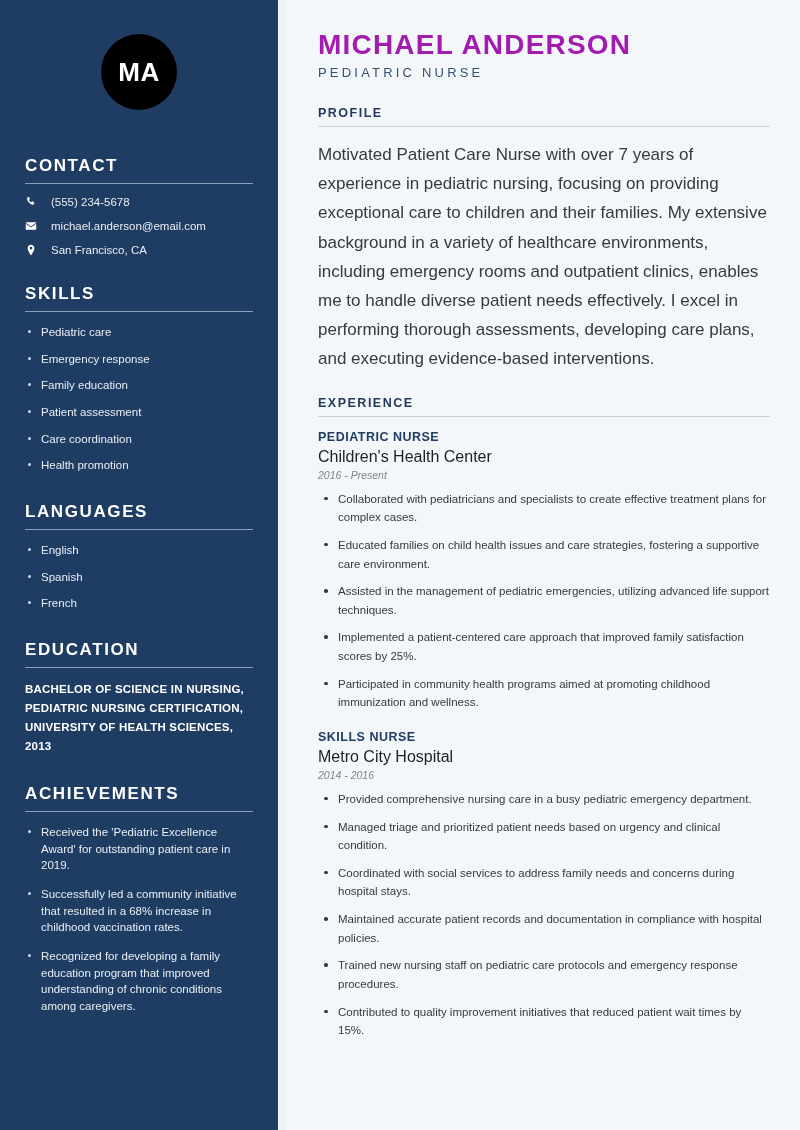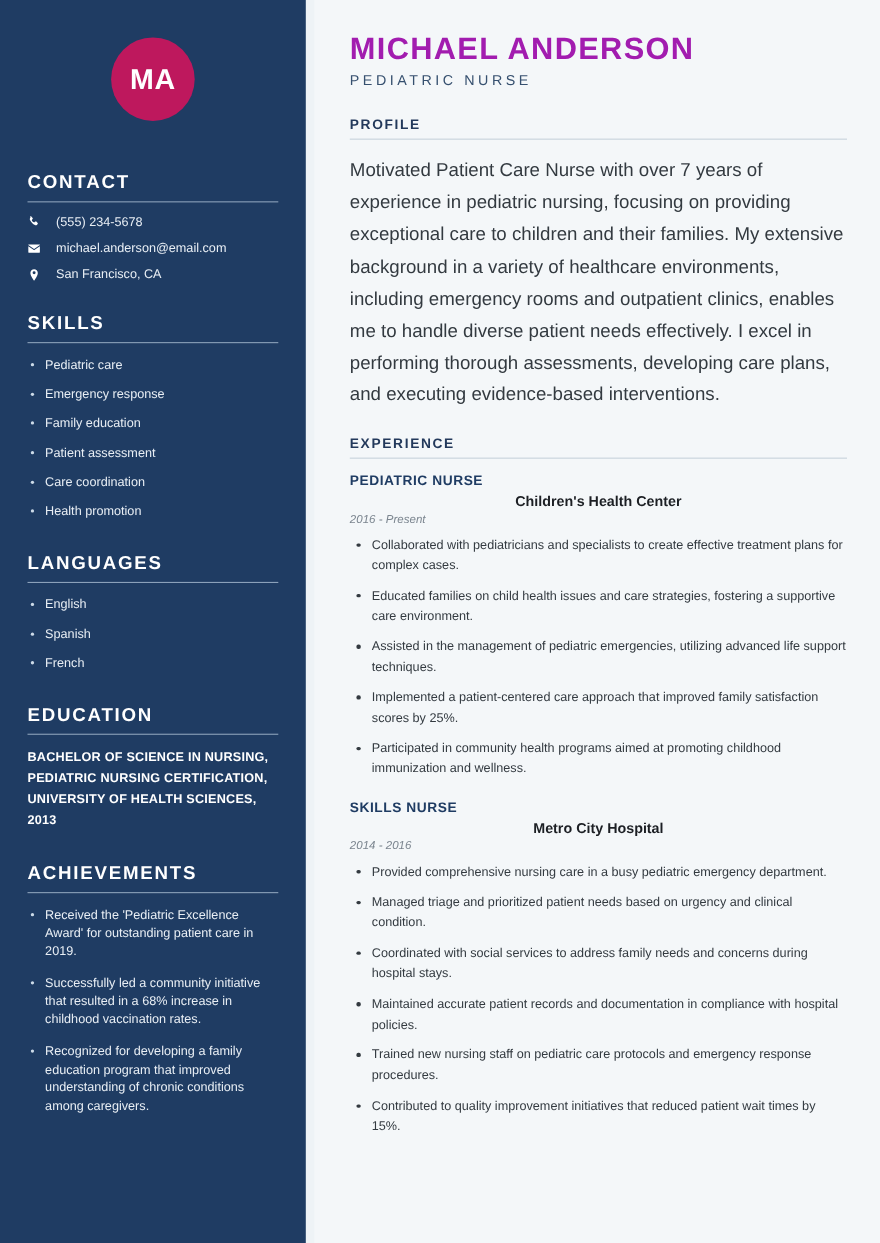--- a/index.html
+++ b/index.html
@@ -39,21 +39,21 @@
   .avatar-wrap {
     display: flex;
     justify-content: center;
     padding-top: 34px;
     padding-bottom: 10px;
   }
   .avatar {
     width: 76px;
     height: 76px;
     border-radius: 50%;
-    background: #be185d;
+    background: #000000;
     display: flex;
     align-items: center;
     justify-content: center;
     color: #ffffff;
     font-size: 26px;
     font-weight: bold;
     letter-spacing: 0.5px;
   }
 
   .side-section {
@@ -175,25 +175,24 @@
 
   .exp-entry { margin-bottom: 18px; }
   .exp-title {
     font-size: 12.5px;
     font-weight: bold;
     color: #1f3c63;
     letter-spacing: 0.5px;
     margin: 0 0 4px 0;
   }
   .exp-company {
-    font-size: 13px;
-    font-weight: bold;
+    font-size: 16px;
+    font-weight: normal;
     color: #1c1f24;
     margin: 0 0 3px 0;
-    text-align: center;
   }
   .exp-dates {
     font-size: 10.5px;
     font-style: italic;
     color: #7b858f;
     margin: 0 0 9px 0;
   }
   ul.exp-list {
     list-style: none;
     margin: 0;

